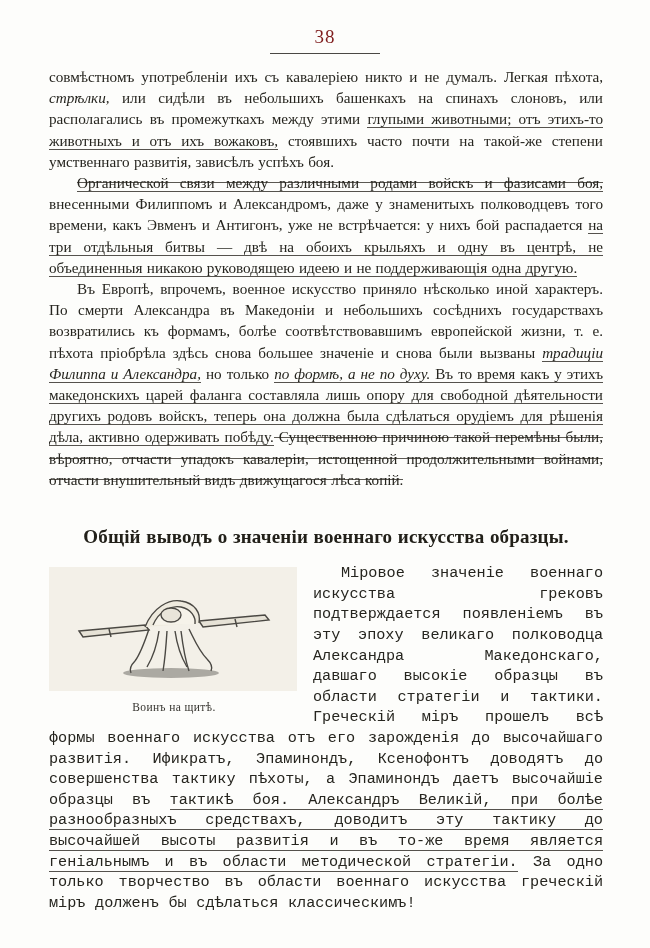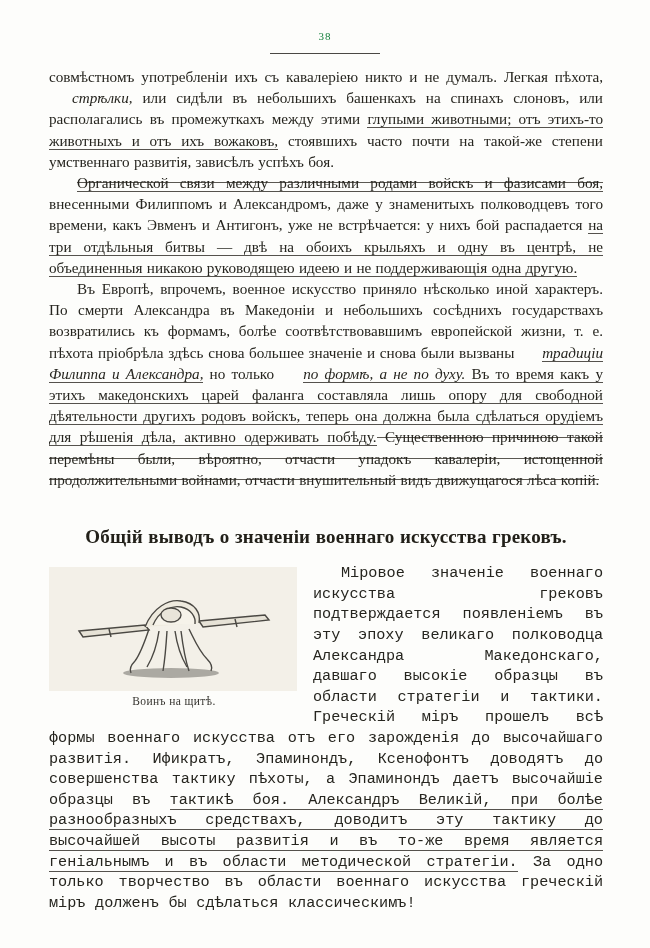--- a/index.html
+++ b/index.html
@@ -23,23 +23,23 @@
     box-sizing: border-box;
   }
   .page-number-wrap {
     position: absolute;
     top: 26px;
     left: 0;
     width: 650px;
     text-align: center;
   }
   .page-number {
-    font-size: 11px;
+    font-size: 19px;
     letter-spacing: 1px;
-    color: #15803d;
+    color: #7f1d1d;
   }
   .page-rule {
     position: absolute;
     top: 53px;
     left: 270px;
     width: 110px;
     height: 1px;
     background: #4a4844;
   }
   .content {
@@ -51,21 +51,21 @@
   p {
     margin: 0;
     font-size: 15.2px;
     line-height: 21.2px;
     text-align: justify;
     text-indent: 28px;
     color: #26251f;
     word-spacing: 0.5px;
   }
   p.noindent { text-indent: 0; }
-  .i { font-style: italic; margin-left: 23px; }
+  .i { font-style: italic; }
   
   .u1 {
     border-bottom: 1px solid #55524d;
     padding-bottom: 0px;
   }
   .strike {
     background-image: linear-gradient(to right, #5b5852 0%, #5b5852 100%);
     background-size: 100% 1px;
     background-repeat: no-repeat;
     background-position: 0 52%;
@@ -92,21 +92,21 @@
     width: 248px;
     height: 124px;
     background: #f2efe7;
     position: relative;
     overflow: hidden;
   }
   .figure-caption {
     font-size: 11.5px;
     letter-spacing: 0.4px;
     color: #35332e;
-    margin-top: 4px;
+    margin-top: 10px;
     text-indent: 0;
     text-align: center;
   }
   .clear { clear: both; }
   .tight { line-height: 20.6px; font-family: Liberation Mono, monospace; }
 </style>
 </head>
 <body>
 
 <div class="page">
@@ -119,21 +119,21 @@
   <div class="content">
 
     <p class="noindent"><span>совмѣстномъ употребленіи ихъ съ кавалеріею никто и не думалъ. Легкая пѣхота, </span><span class="i">стрѣлки,</span><span> или сидѣли въ небольшихъ башенкахъ на спинахъ слоновъ, или располагались въ промежуткахъ между этими </span><span class="u1">глупыми животными; отъ этихъ-то животныхъ и отъ ихъ вожаковъ,</span><span> стоявшихъ часто почти на такой-же степени умственнаго развитія, зависѣлъ успѣхъ боя.</span></p>
 
     <p><span class="u1 strike">Органической связи между различными родами войскъ и фазисами боя,</span><span> внесенными Филиппомъ и Александромъ, даже у знаменитыхъ полководцевъ того времени, какъ Эвменъ и Антигонъ, уже не встрѣчается: у нихъ бой распадается </span><span class="u1">на три отдѣльныя битвы — двѣ на обоихъ крыльяхъ и одну въ центрѣ, не объединенныя никакою руководящею идеею и не поддерживающія одна другую.</span></p>
 
     <p><span>Въ Европѣ, впрочемъ, военное искусство приняло нѣсколько иной характеръ. По смерти Александра въ Македоніи и небольшихъ сосѣднихъ государствахъ возвратились къ формамъ, болѣе соотвѣтствовавшимъ европейской жизни, т. е. пѣхота пріобрѣла здѣсь снова большее значеніе и снова были вызваны </span><span class="i u1">традиціи Филиппа и Александра,</span><span> но только </span><span class="i u1">по формѣ, а не по духу.</span><span class="u1"> Въ то время какъ у этихъ македонскихъ царей фаланга составляла лишь опору для свободной дѣятельности другихъ родовъ войскъ, теперь она должна была сдѣлаться орудіемъ для рѣшенія дѣла, активно одерживать побѣду.</span><span class="strike"> Существенною причиною такой перемѣны были, вѣроятно, отчасти упадокъ кавалеріи, истощенной продолжительными войнами, отчасти внушительный видъ движущагося лѣса копій.</span></p>
 
     <div style="height:36px" class="block-sep"></div>
 
-    <p class="section-title">Общій выводъ о значеніи военнаго искусства грековъ.</p>
+    <p class="section-title">Общій выводъ о значеніи военнаго искусства образцы.</p>
 
     <div style="height:16px" class="block-sep"></div>
 
     <div class="figure">
       <div class="figure-frame">
         <svg width="248" height="124" viewBox="0 0 248 124">
           <rect x="0" y="0" width="248" height="124" fill="#f3f0e8"></rect>
           <g stroke="#4a4843" stroke-width="1.4" fill="none">
             <path d="M30 64 L96 58 L100 63 L34 70 Z" fill="#e6e2d6"></path>
             <path d="M150 54 L216 48 L220 53 L154 60 Z" fill="#e6e2d6"></path>

